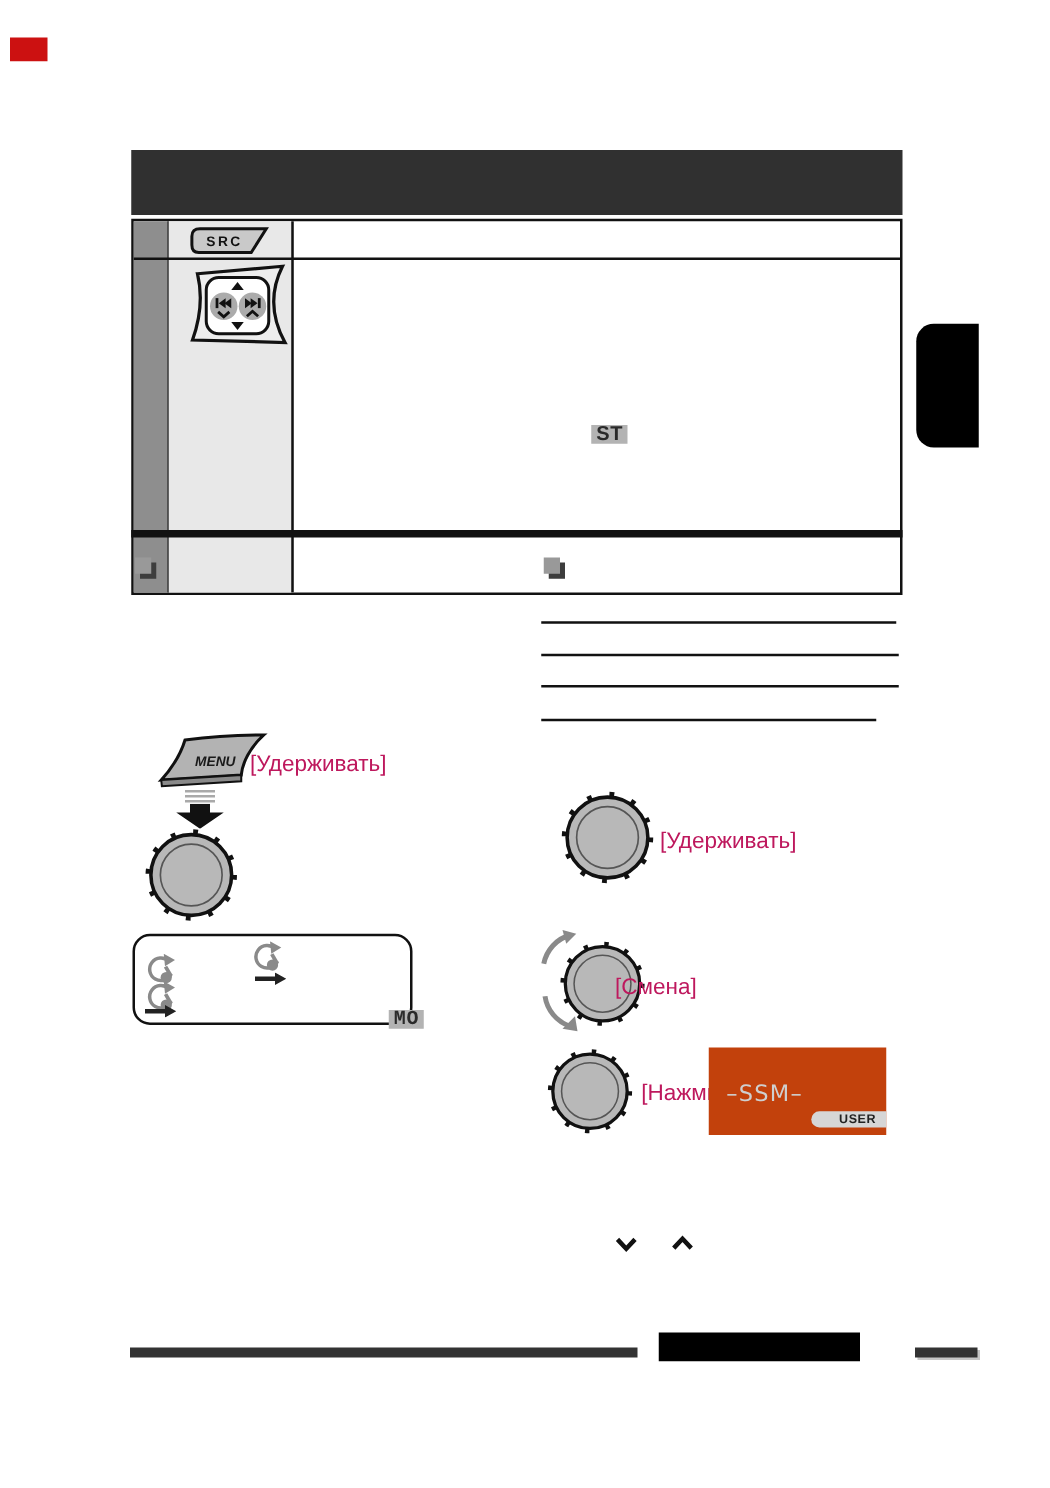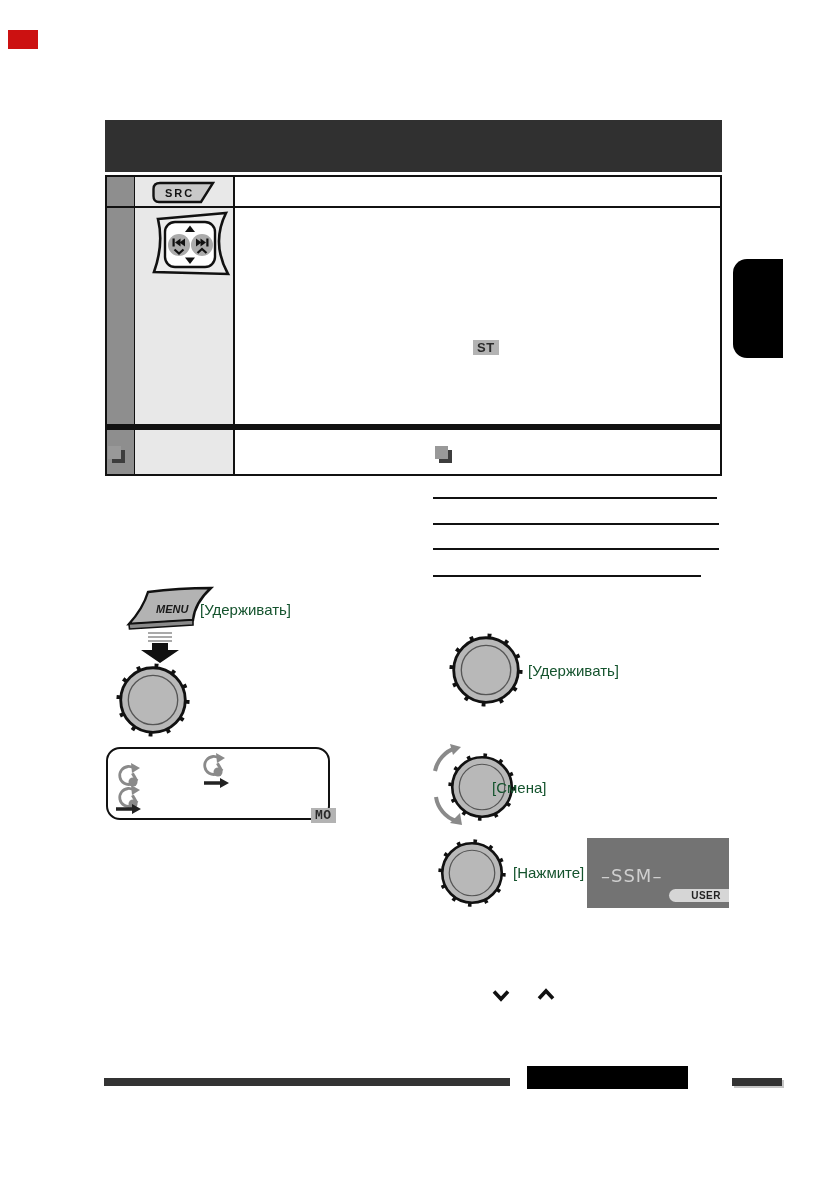--- a/index.html
+++ b/index.html
@@ -15,49 +15,49 @@
 
   .ref-table {
     left:105px; top:175px; width:617px; height:301px;
     border:2px solid #111; box-sizing:border-box; background:#fff;
   }
   .col-step   { left:0; top:0; bottom:0; width:27px; background:#8e8e8e; border-right:1px solid #111; }
   .col-button { left:28px; top:0; bottom:0; width:98px; background:#e8e8e8; border-right:2px solid #111; }
   .row-sep    { left:0; top:29px; width:100%; height:2px; background:#111; }
 
   .badge {
-    background:#b3b3b3; color:#2a2a2a; font-size:13px; font-weight:bold;
+    background:#b3b3b3; color:#2a2a2a; font-size:16px; font-weight:bold;
     padding:1px 4px; letter-spacing:0.5px; line-height:13px;
   }
   .st-badge { left:366px; top:163px; }
   .mo-badge { left:311px; top:808px;font-family:Liberation Mono, monospace; }
 
   .thick-rule { left:105px; top:424px; width:617px; height:6px; background:#111; }
 
   .side-tab {
     left:733px; top:259px; width:50px; height:99px; background:#000;
     border-radius:14px 0 0 14px;
   }
 
   .section-square { width:13px; height:13px; background:#999; box-shadow:4px 4px 0 #3d3d3d; }
   .sq-left  { left:108px; top:446px; }
   .sq-right { left:435px; top:446px; }
 
   .uline { height:2px; background:#111; }
 
-  .hint-label { font-size:15px; color:#14532d; white-space:nowrap; }
+  .hint-label { font-size:18px; color:#be185d; white-space:nowrap; }
 
   .motion-line { width:24px; height:2px; background:#a9a9a9; }
 
   .round-box {
     left:106px; top:747px; width:224px; height:73px;
     border:2px solid #111; border-radius:14px; box-sizing:border-box; background:#fff;
   }
 
-  .ssm-display { left:587px; top:838px; width:142px; height:70px; background:#737373; }
+  .ssm-display { left:567px; top:838px; width:142px; height:70px; background:#c2410c; }
   .ssm-text {
     left:14px; top:27px; color:#cfcfcf; font-size:18px; letter-spacing:1px;
     font-family:"DejaVu Sans", sans-serif;
   }
   .user-badge {
     right:0; bottom:6px; background:#d6d6d6; color:#222;
     font-size:10px; font-weight:bold; padding:1px 8px 1px 22px;
     border-radius:8px 0 0 8px; letter-spacing:0.5px;
   }
 

